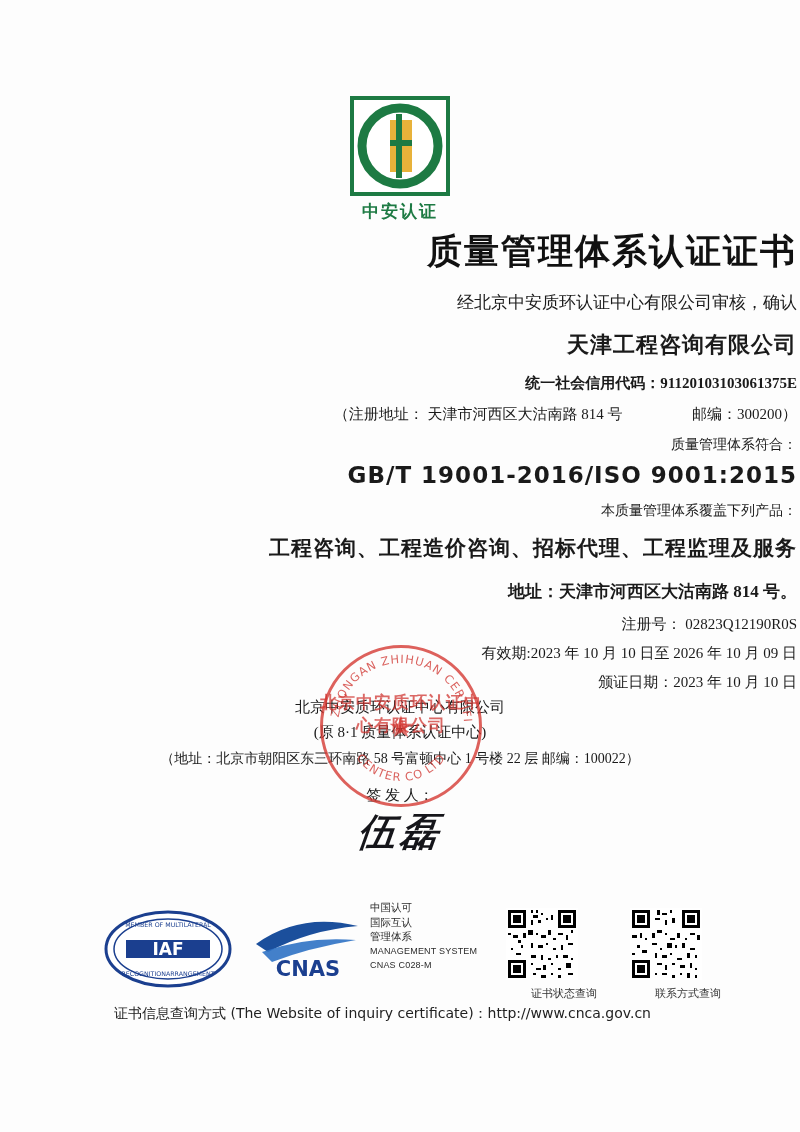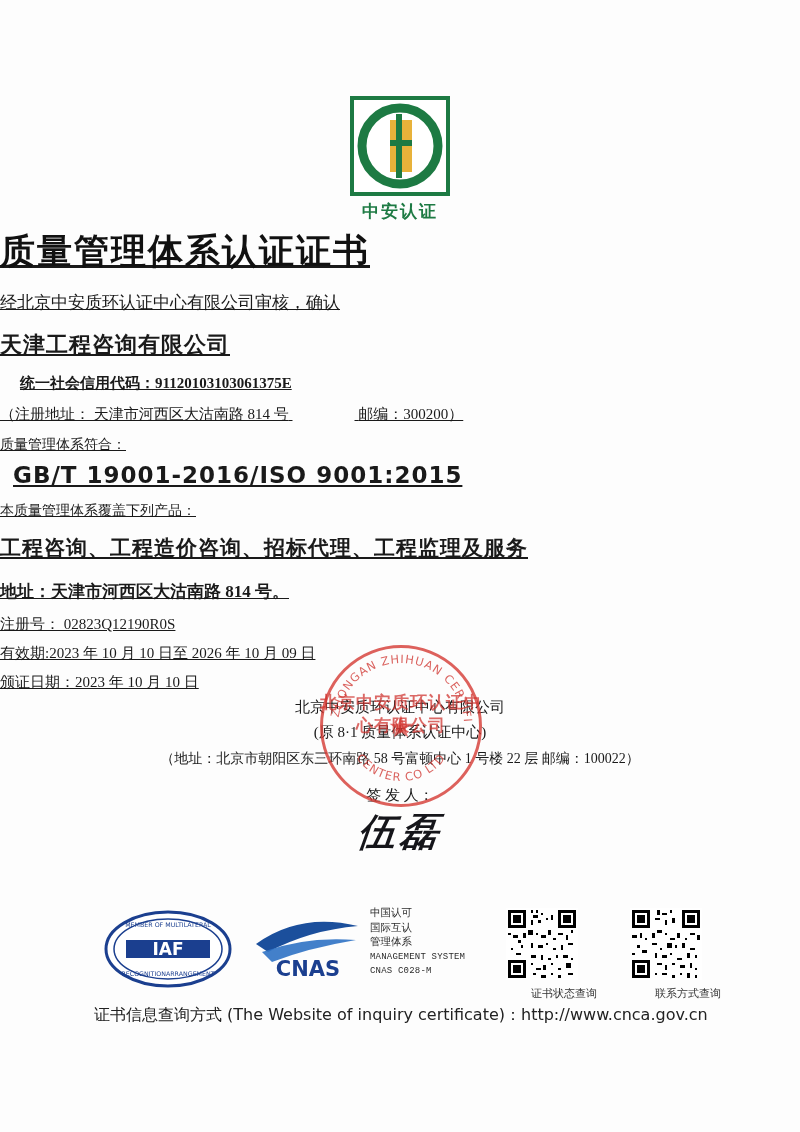--- a/index.html
+++ b/index.html
@@ -44,22 +44,21 @@
     font-weight: bold;
     font-family: "DejaVu Sans", sans-serif;
   }
 
   
   .cert-body {
     position: absolute;
     top: 228px;
     left: 0;
     width: 797px;
-    text-align: left;
-    text-decoration: underline;
+    text-align: right;
   }
   .title {
     font-size: 35px;
     font-weight: bold;
     letter-spacing: 2px;
     color: #111;
     font-family: "DejaVu Sans", sans-serif;
   }
   .subtitle {
     margin-top: 16px;
@@ -227,23 +226,23 @@
   .cnas {
     position: absolute;
     left: 252px;
     top: 18px;
     width: 112px;
     height: 62px;
   }
   .cnas-text {
     position: absolute;
     left: 370px;
-    top: 6px;
+    top: 0;
     width: 130px;
-    font-family: Liberation Mono, monospace;
+    font-family: Liberation Sans, sans-serif;
     font-size: 10.5px;
     line-height: 14.5px;
     color: #2b2b2b;
   }
   .cnas-text .en {
     font-size: 9px;
     letter-spacing: .2px;
   }
   .qr {
     position: absolute;
@@ -258,23 +257,23 @@
     top: 86px;
     width: 110px;
     text-align: right;
     font-size: 11px;
     color: #333;
   }
   .qr-cap1 { left: 487px; }
   .qr-cap2 { left: 611px; }
   .inquiry {
     position: absolute;
-    left: 94px;
+    left: 114px;
     top: 105px;
-    font-size: 16px;
+    font-size: 14px;
     color: #222;
     font-family: "DejaVu Sans", sans-serif;
   }
 </style>
 </head>
 <body>
 
 <div class="page">
 
   <div class="logo-block">

